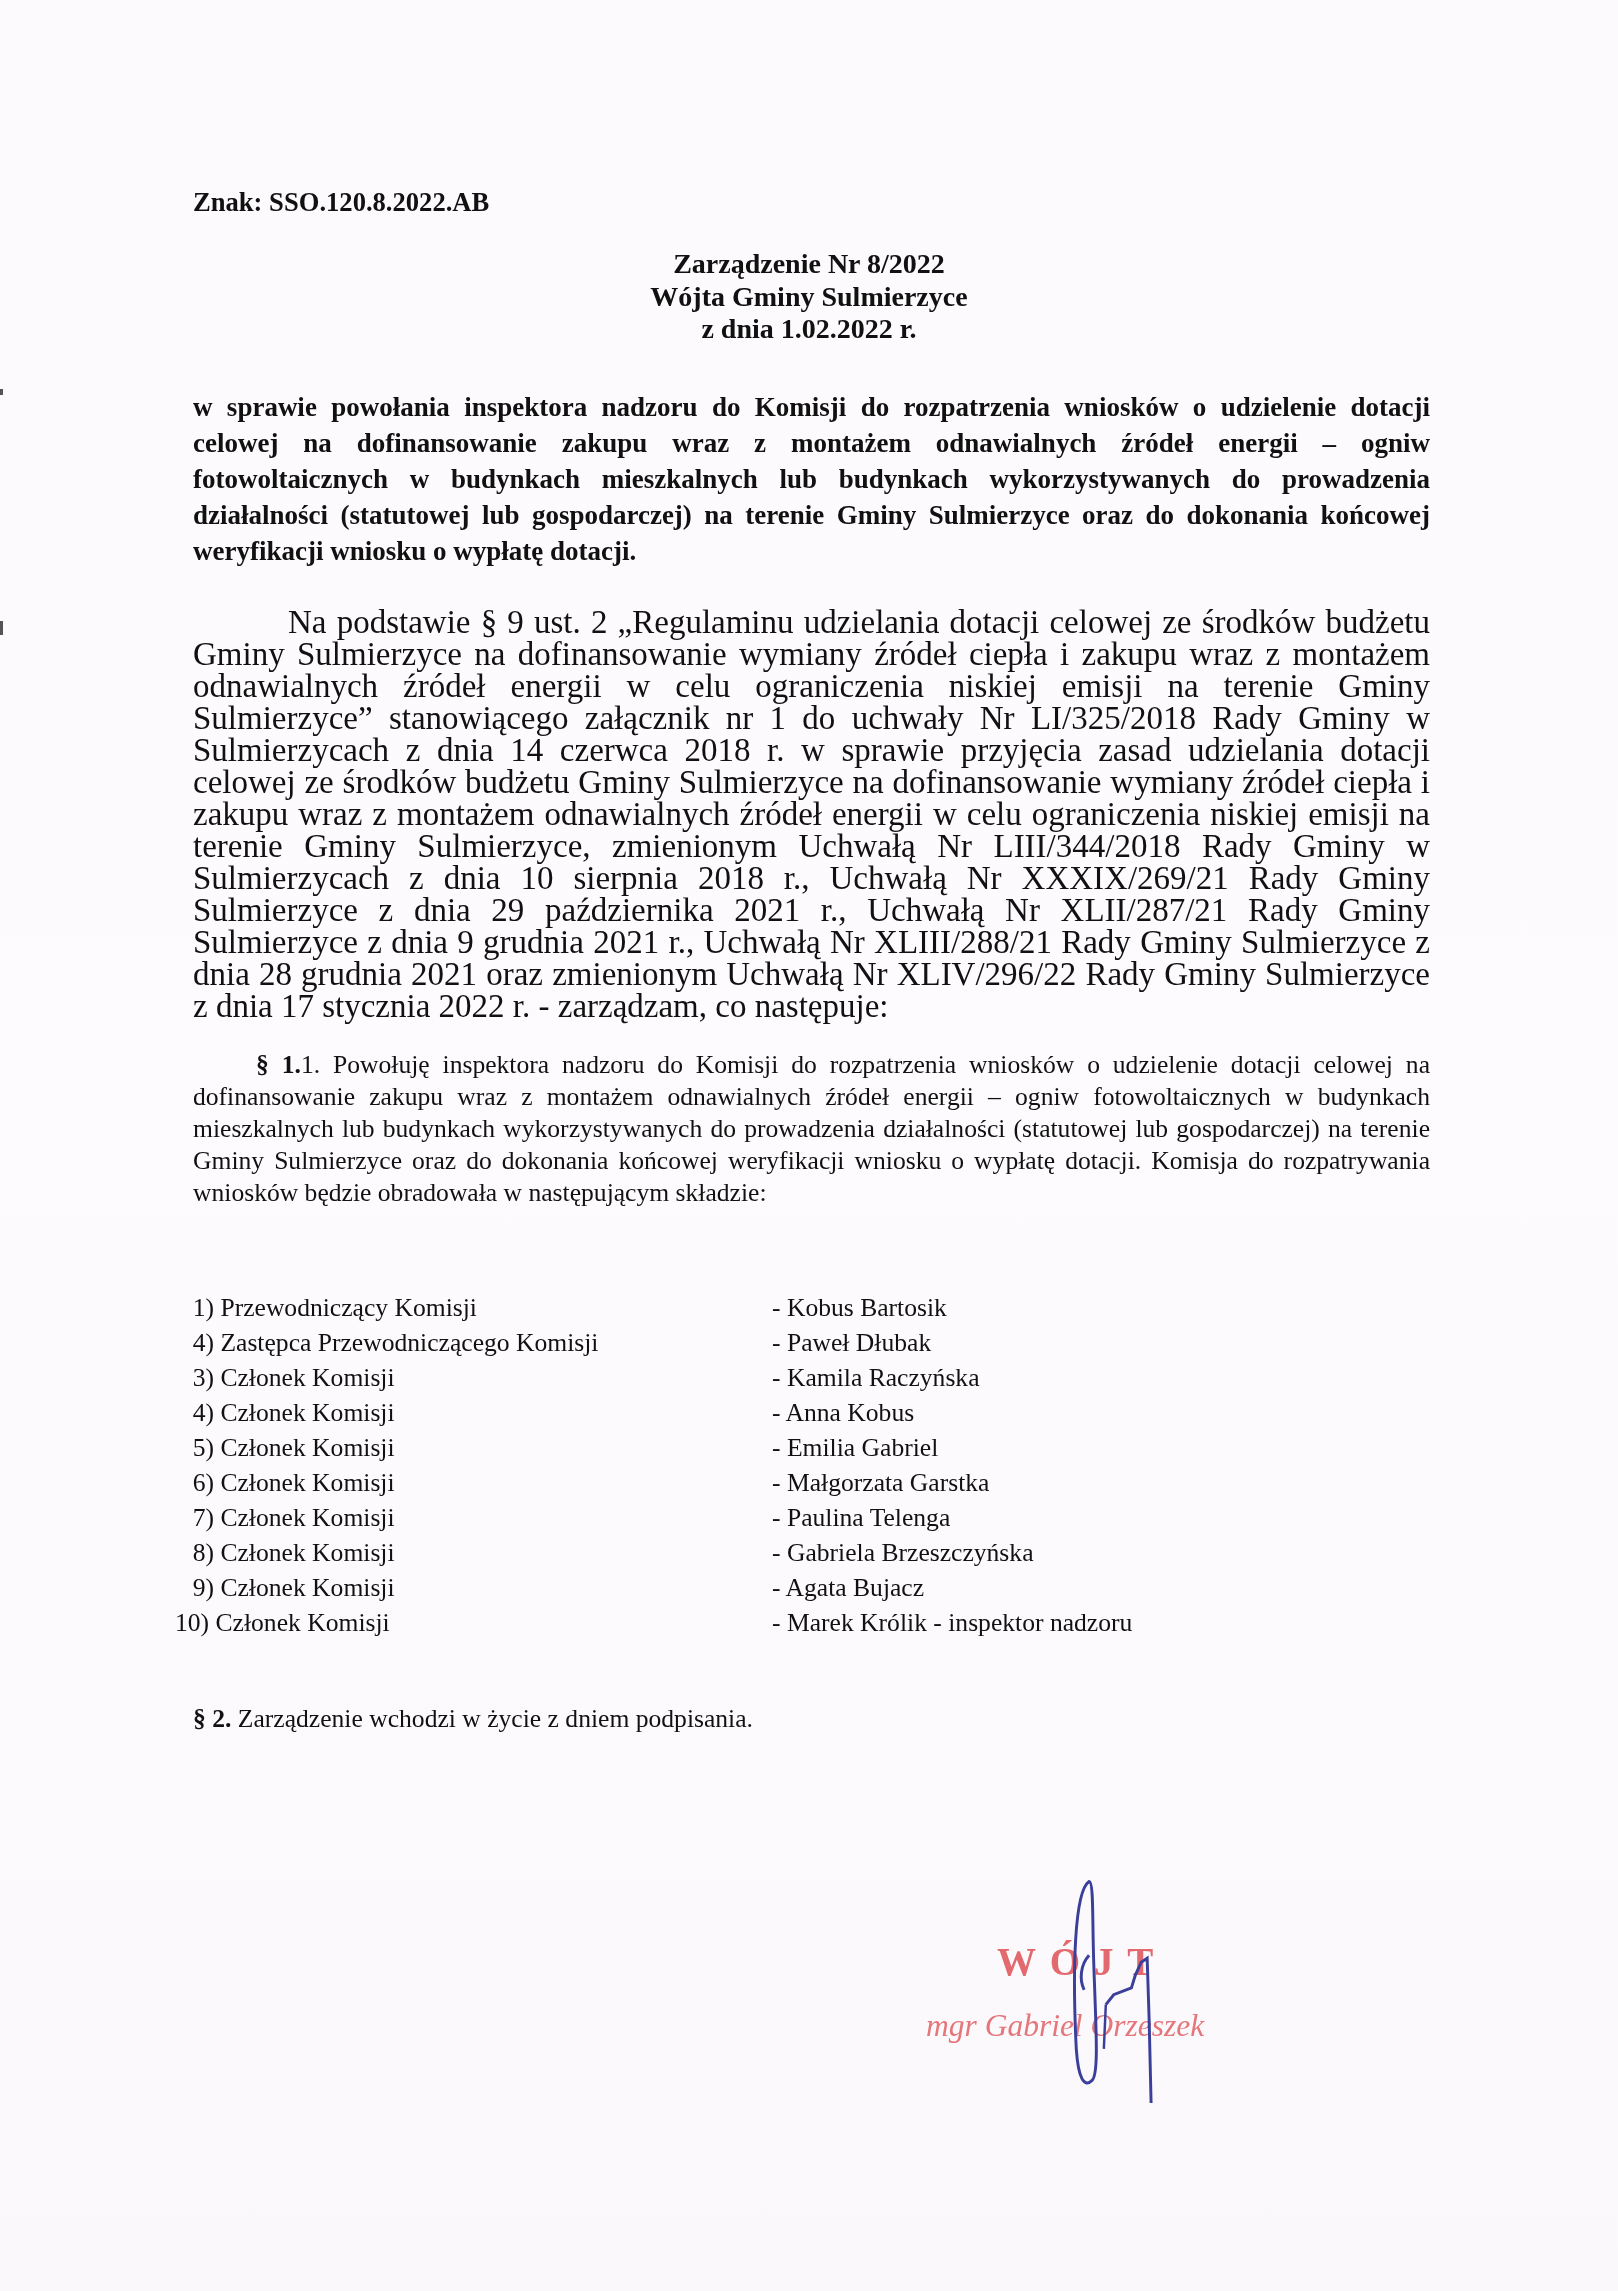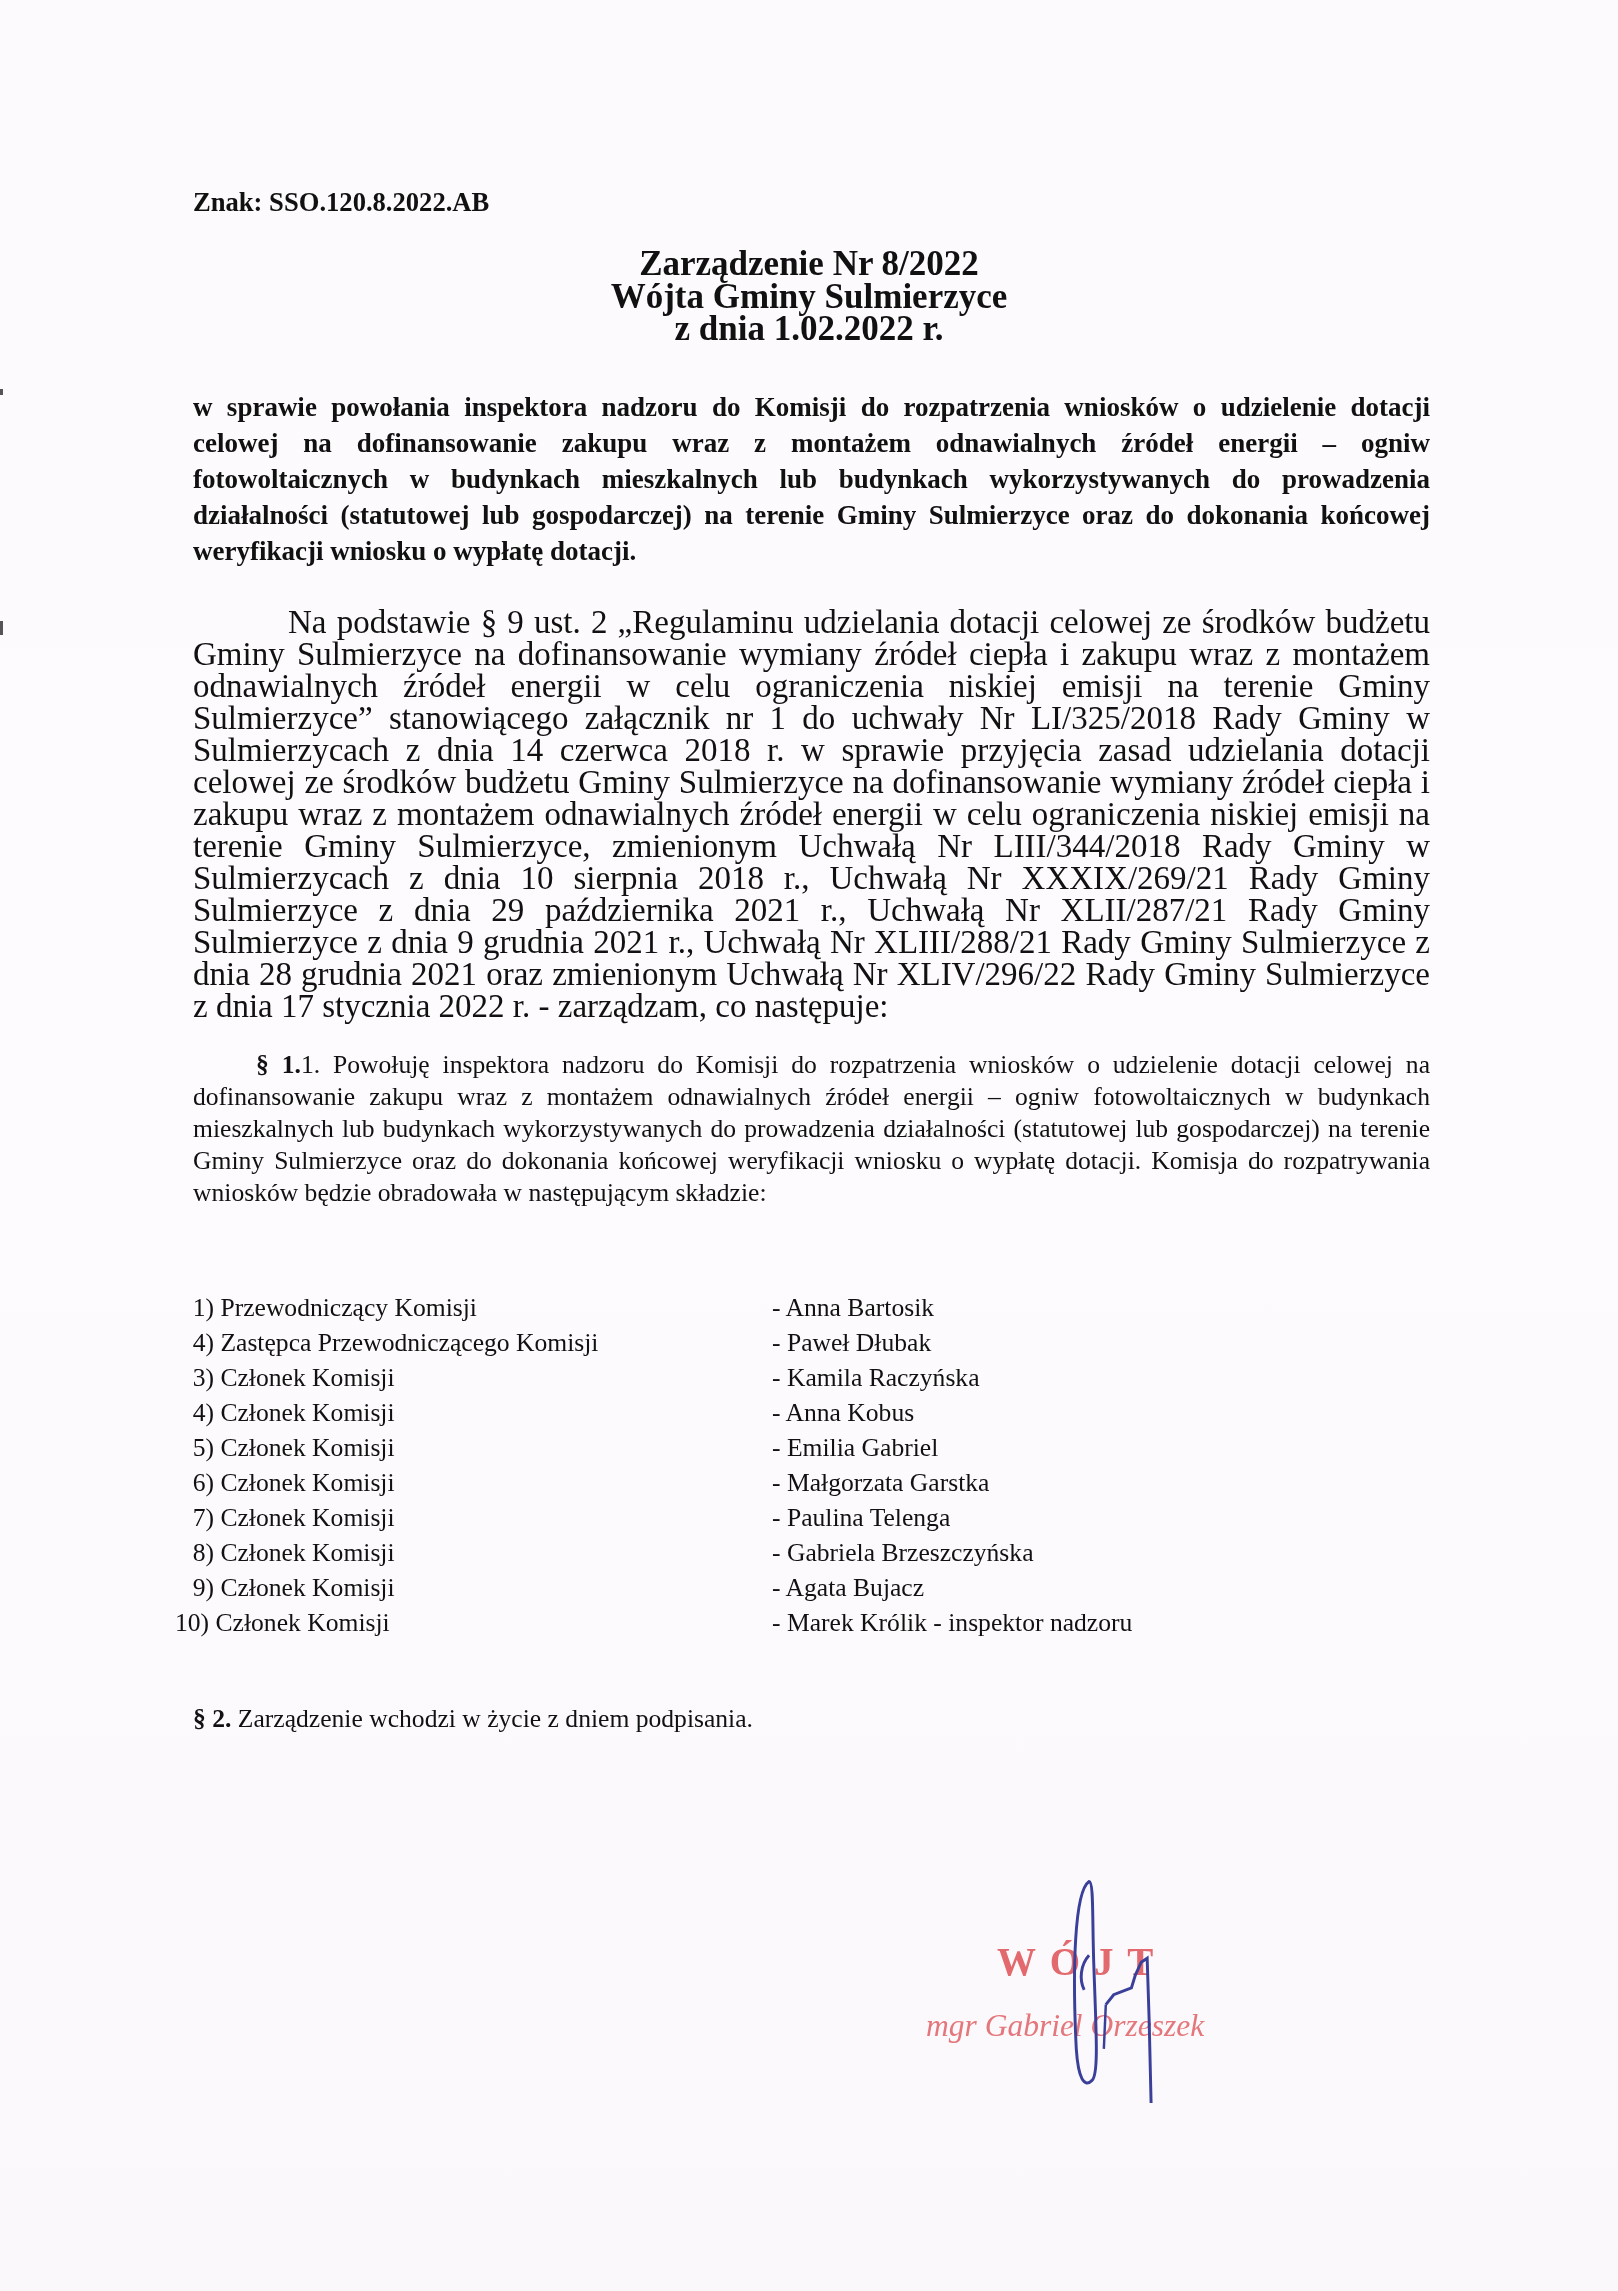--- a/index.html
+++ b/index.html
@@ -27,21 +27,21 @@
       font-size: 26.6px;
       font-weight: bold;
       letter-spacing: 0px;
     }
     .heading {
       position: absolute;
       left: 0; width: 1618px;
       top: 248px;
       text-align: center;
       font-weight: bold;
-      font-size: 35px;
+      font-size: 28px;
       line-height: 32.5px;
     }
     .heading div { padding-left: 0px; }
     .subject {
       position: absolute;
       left: 193px; width: 1237px;
       top: 389px;
       font-weight: bold;
       font-size: 27px;
       line-height: 36px;
@@ -143,21 +143,21 @@
 
   <div class="subject">w sprawie powołania inspektora nadzoru do Komisji do rozpatrzenia wniosków o udzielenie dotacji celowej na dofinansowanie zakupu wraz z montażem odnawialnych źródeł energii – ogniw fotowoltaicznych w budynkach mieszkalnych lub budynkach wykorzystywanych do prowadzenia działalności (statutowej lub gospodarczej) na terenie Gminy Sulmierzyce oraz do dokonania końcowej weryfikacji wniosku o wypłatę dotacji.</div>
 
   <div class="preamble">Na podstawie § 9 ust. 2 „Regulaminu udzielania dotacji celowej ze środków budżetu Gminy Sulmierzyce na dofinansowanie wymiany źródeł ciepła i zakupu wraz z montażem odnawialnych źródeł energii w celu ograniczenia niskiej emisji na terenie Gminy Sulmierzyce” stanowiącego załącznik nr 1 do uchwały Nr LI/325/2018 Rady Gminy w Sulmierzycach z dnia 14 czerwca 2018 r. w sprawie przyjęcia zasad udzielania dotacji celowej ze środków budżetu Gminy Sulmierzyce na dofinansowanie wymiany źródeł ciepła i zakupu wraz z montażem odnawialnych źródeł energii w celu ograniczenia niskiej emisji na terenie Gminy Sulmierzyce, zmienionym Uchwałą Nr LIII/344/2018 Rady Gminy w Sulmierzycach z dnia 10 sierpnia 2018 r., Uchwałą Nr XXXIX/269/21 Rady Gminy Sulmierzyce z dnia 29 października 2021 r., Uchwałą Nr XLII/287/21 Rady Gminy Sulmierzyce z dnia 9 grudnia 2021 r., Uchwałą Nr XLIII/288/21 Rady Gminy Sulmierzyce z dnia 28 grudnia 2021 oraz zmienionym Uchwałą Nr XLIV/296/22 Rady Gminy Sulmierzyce z dnia 17 stycznia 2022 r. - zarządzam, co następuje:</div>
 
   <div class="par1"><span class="para-mark">§ 1.</span><span>1. Powołuję inspektora nadzoru do Komisji do rozpatrzenia wniosków o udzielenie dotacji celowej na dofinansowanie zakupu wraz z montażem odnawialnych źródeł energii – ogniw fotowoltaicznych w budynkach mieszkalnych lub budynkach wykorzystywanych do prowadzenia działalności (statutowej lub gospodarczej) na terenie Gminy Sulmierzyce oraz do dokonania końcowej weryfikacji wniosku o wypłatę dotacji. Komisja do rozpatrywania wniosków będzie obradowała w następującym składzie:</span></div>
 
   <div class="members">
     <div class="member-row">
       <div class="member-role"><span class="num-pad"></span><span>1) Przewodniczący Komisji</span></div>
-      <div class="member-name">- Anna Bartosik</div>
+      <div class="member-name">- Kobus Bartosik</div>
     </div>
     <div class="member-row">
       <div class="member-role"><span class="num-pad"></span><span>4) Zastępca Przewodniczącego Komisji</span></div>
       <div class="member-name">- Paweł Dłubak</div>
     </div>
     <div class="member-row">
       <div class="member-role"><span class="num-pad"></span><span>3) Członek Komisji</span></div>
       <div class="member-name">- Kamila Raczyńska</div>
     </div>
     <div class="member-row">

